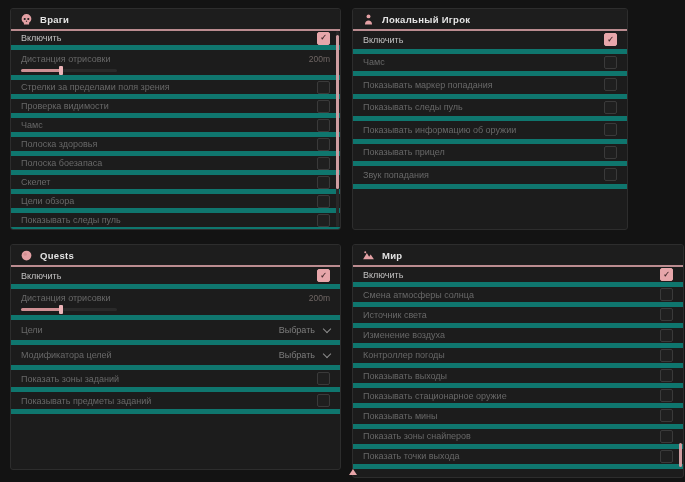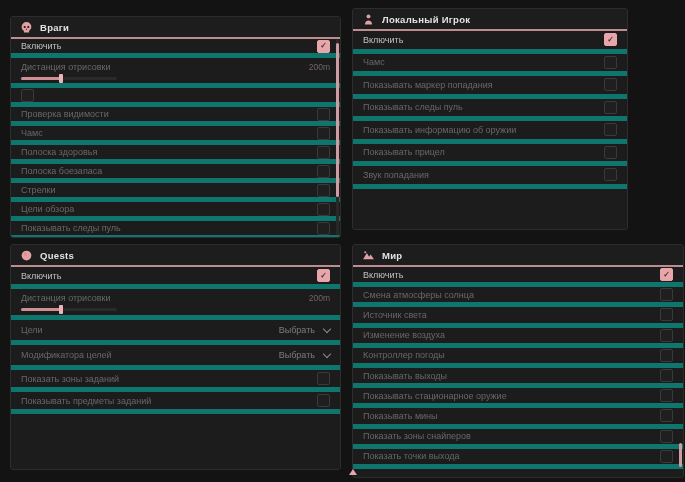--- a/index.html
+++ b/index.html
@@ -1,20 +1,20 @@
 <!DOCTYPE html>
 <html><head>
 <meta charset="utf-8">
 <style>
   html,body{margin:0;padding:0;background:#131313;}
   body{width:685px;height:482px;overflow:hidden;font-family:"Liberation Sans",sans-serif;}
   .stage{position:relative;width:685px;height:482px;background:#131313;}
   .panel{position:absolute;background:#1c1c1c;border:1px solid #2d2d2d;border-radius:3px;
          overflow:hidden;box-sizing:border-box;}
-  .panel-0{left:10px;top:16px;width:331px;height:222px;}
+  .panel-0{left:10px;top:8px;width:331px;height:222px;}
   .panel-1{left:352px;top:8px;width:276px;height:222px;}
   .panel-2{left:10px;top:244px;width:331px;height:226px;}
   .panel-3{left:352px;top:244px;width:332px;height:234px;}
   .phead{height:20px;display:flex;align-items:center;gap:7px;padding:0 9px;
          border-bottom:2px solid #bb8c90;background:#1d1d1d;}
   .picon{display:flex;align-items:center;}
   .ptitle{margin:0;font-size:9.5px;font-weight:bold;color:#e3e3e3;letter-spacing:.3px;}
   .rows{position:relative;}
   .row{display:flex;align-items:center;justify-content:space-between;padding:0 10px;
        border-bottom:5px solid #0f766e;box-sizing:border-box;}
@@ -79,40 +79,41 @@
           <div class="srow-top">
             <span class="label">Дистанция отрисовки</span>
             <span class="value">200m</span>
           </div>
           <div class="track">
             <div class="fill" style="width: 42%;"></div>
             <div class="thumb" style="left: calc(42% - 2px);"></div>
           </div>
         </div>
         <div class="row checkbox">
+          <span class="label">Стрелки за пределами поля зрения</span>
           <span class="cb"></span>
         </div>
         <div class="row checkbox">
           <span class="label">Проверка видимости</span>
           <span class="cb"></span>
         </div>
         <div class="row checkbox">
           <span class="label">Чамс</span>
           <span class="cb"></span>
         </div>
         <div class="row checkbox">
           <span class="label">Полоска здоровья</span>
           <span class="cb"></span>
         </div>
         <div class="row checkbox">
           <span class="label">Полоска боезапаса</span>
           <span class="cb"></span>
         </div>
         <div class="row checkbox">
-          <span class="label">Стрелки</span>
+          <span class="label">Скелет</span>
           <span class="cb"></span>
         </div>
         <div class="row checkbox">
           <span class="label">Цели обзора</span>
           <span class="cb"></span>
         </div>
         <div class="row checkbox">
           <span class="label">Показывать следы пуль</span>
           <span class="cb"></span>
         </div>

